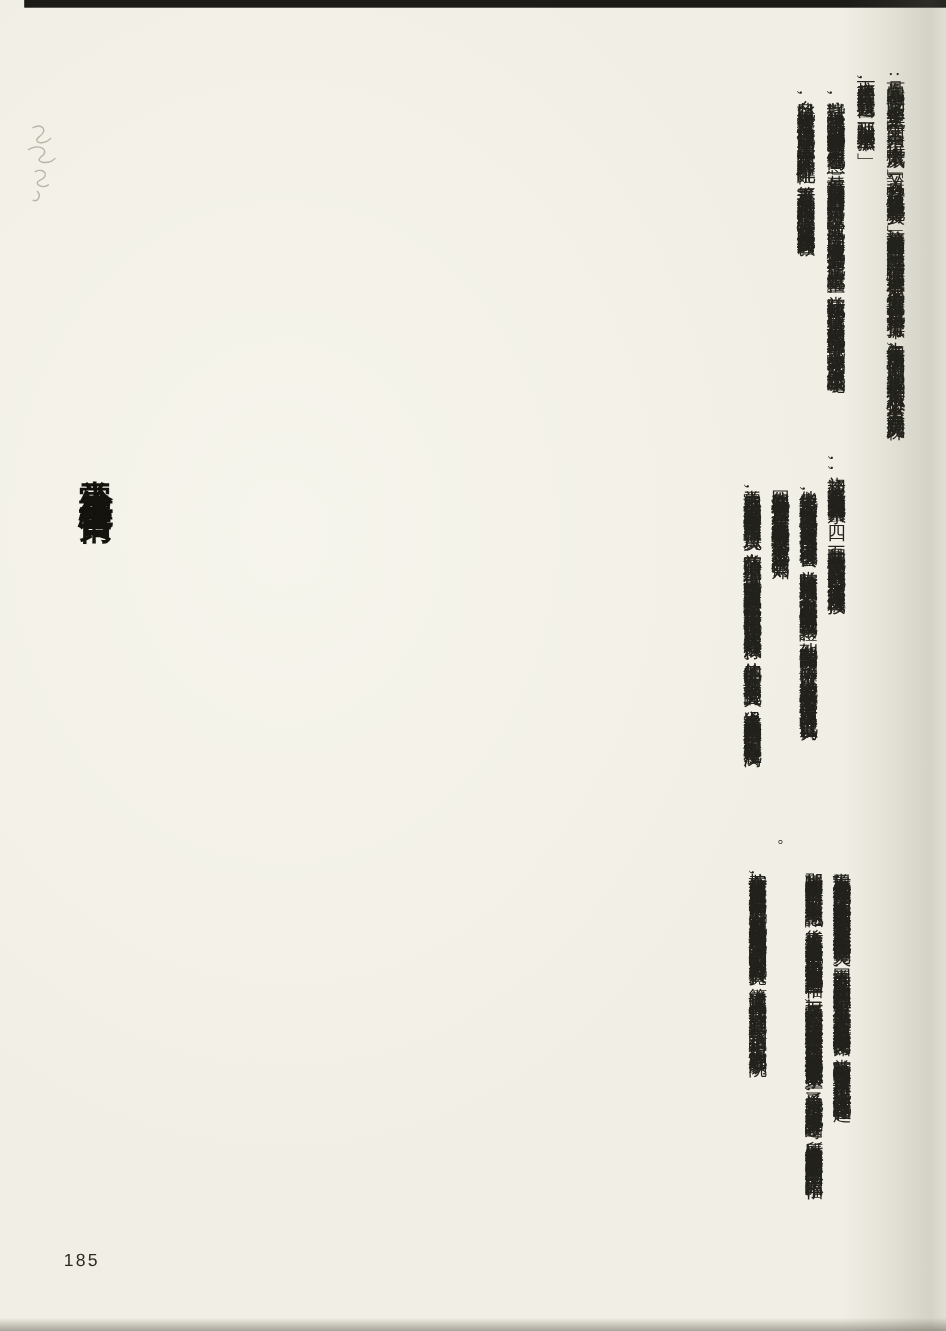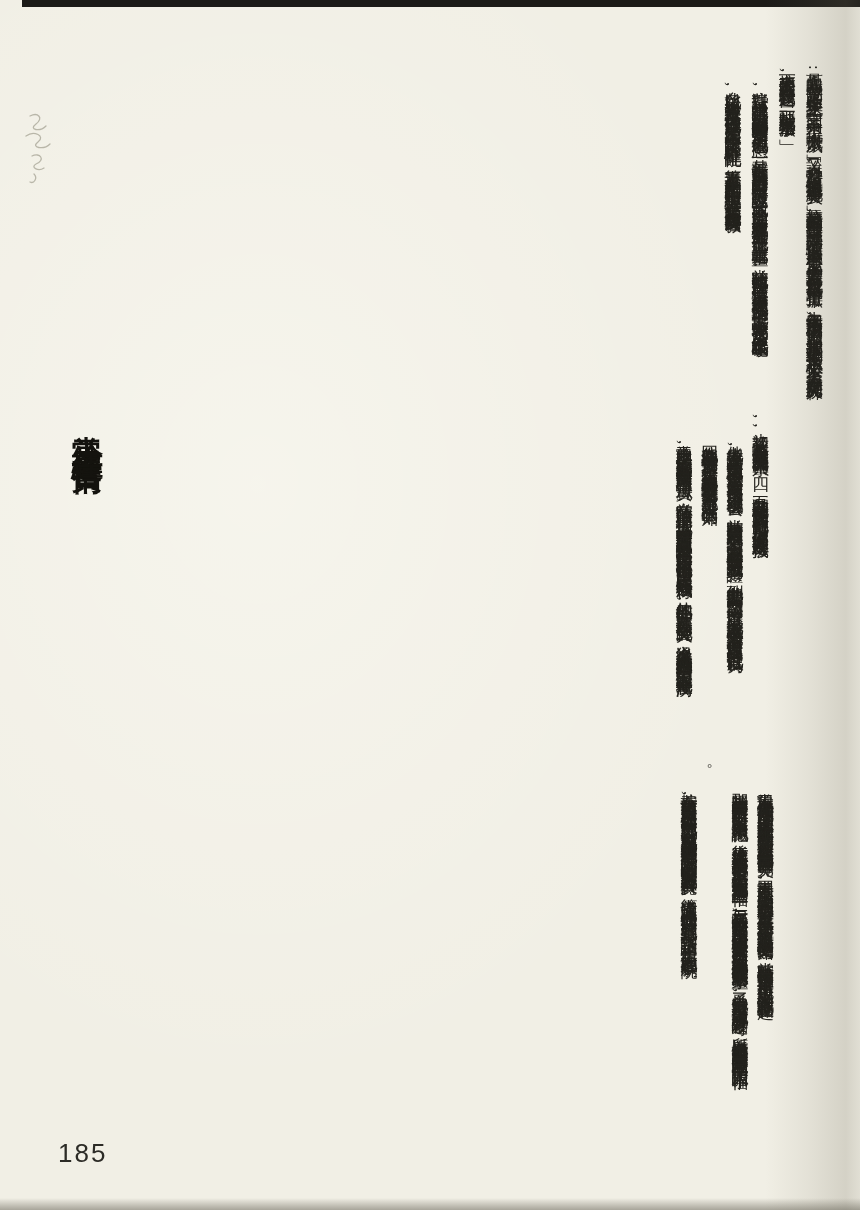--- a/index.html
+++ b/index.html
@@ -54,21 +54,21 @@
 
   .section-title {
     position:absolute; top:411px; left:66px;
     writing-mode:vertical-rl; text-orientation:upright;
     font-size:31px; font-weight:bold; letter-spacing:4px;
     color:#14130e;
   }
   .page-number {
     position:absolute; left:58px; top:1138px;
     font-family:"Liberation Sans","DejaVu Sans",sans-serif;
-    font-size:26px; letter-spacing:2px; color:#2c2b26;
+    font-size:16px; letter-spacing:2px; color:#2c2b26;
   }
 </style>
 </head>
 <body>
 
 <div class="page">
 
   <div class="paper-tint"></div>
   <div class="top-strip"></div>
   <div class="right-shade"></div>

